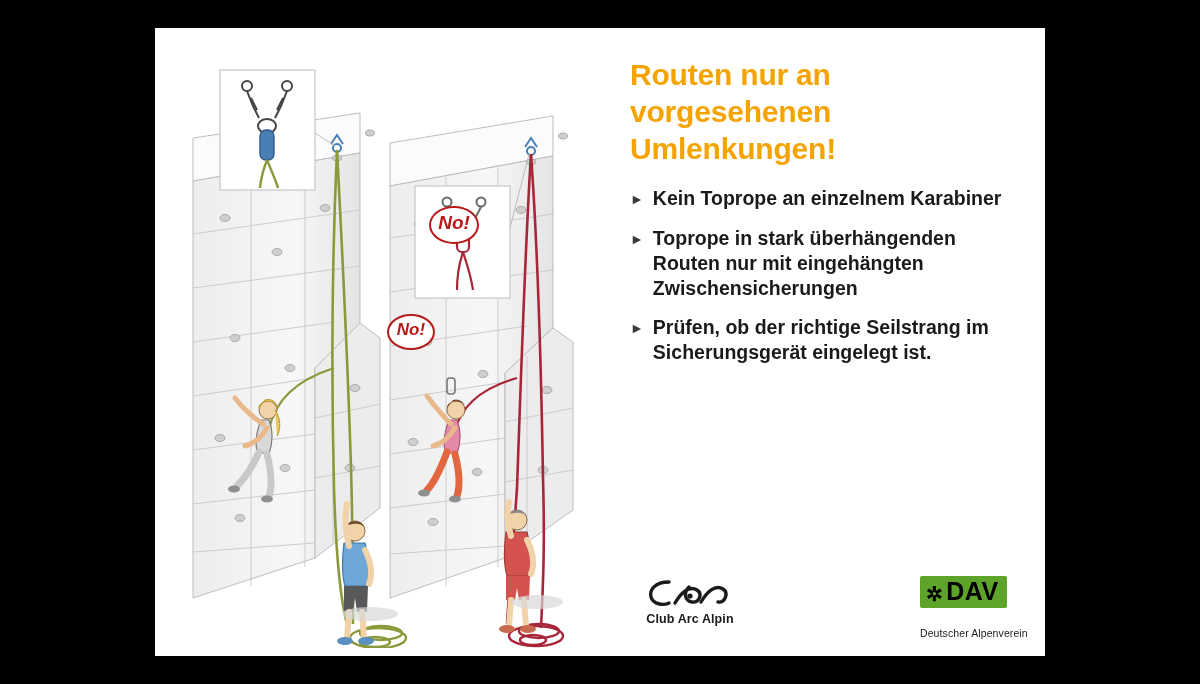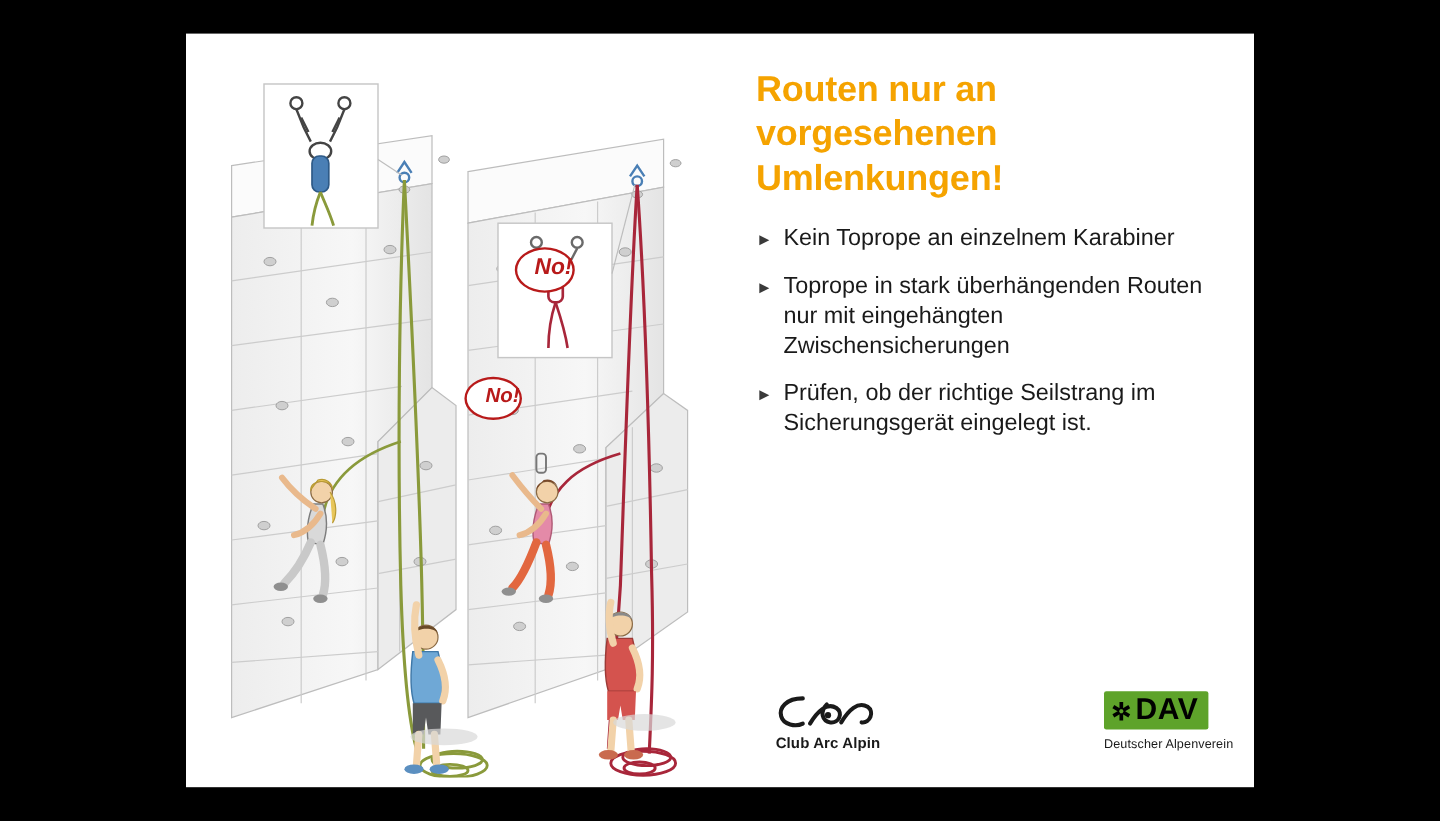--- a/index.html
+++ b/index.html
@@ -60,20 +60,21 @@
     font-size: 14px;
     line-height: 26px;
     margin-right: 9px;
     flex: 0 0 auto;
   }
   .bullet-text {
     color: #1a1a1a;
     font-size: 19.5px;
     line-height: 25px;
     width: 360px;
+    font-weight: bold;
   }
 
   
   .logos {
     position: absolute;
     left: 475px;
     top: 530px;
     width: 400px;
     height: 90px;
   }
@@ -123,41 +124,41 @@
   }
   .dav-edelweiss {
     font-size: 20px;
     vertical-align: -1px;
     margin-right: 3px;
   }
   .dav-sub {
     display: block;
     font-size: 10.5px;
     color: #1a1a1a;
-    margin-top: 6px;
+    margin-top: 19px;
     letter-spacing: 0.1px;
   }
 
   
   .illustration {
     position: absolute;
     left: 10px;
     top: 10px;
     width: 470px;
     height: 610px;
   }
   .no-bubble {
     position: absolute;
     background: #ffffff;
     border: 2px solid #b81a1a;
     border-radius: 50%;
     color: #b81a1a;
     font-weight: bold;
     font-style: italic;
-    text-align: right;
+    text-align: center;
   }
 </style>
 </head>
 <body>
 
 <div class="stage">
   <div class="slide">
 
     <div class="illustration">
       <svg width="470" height="610" viewBox="0 0 470 610" xmlns="http://www.w3.org/2000/svg">

